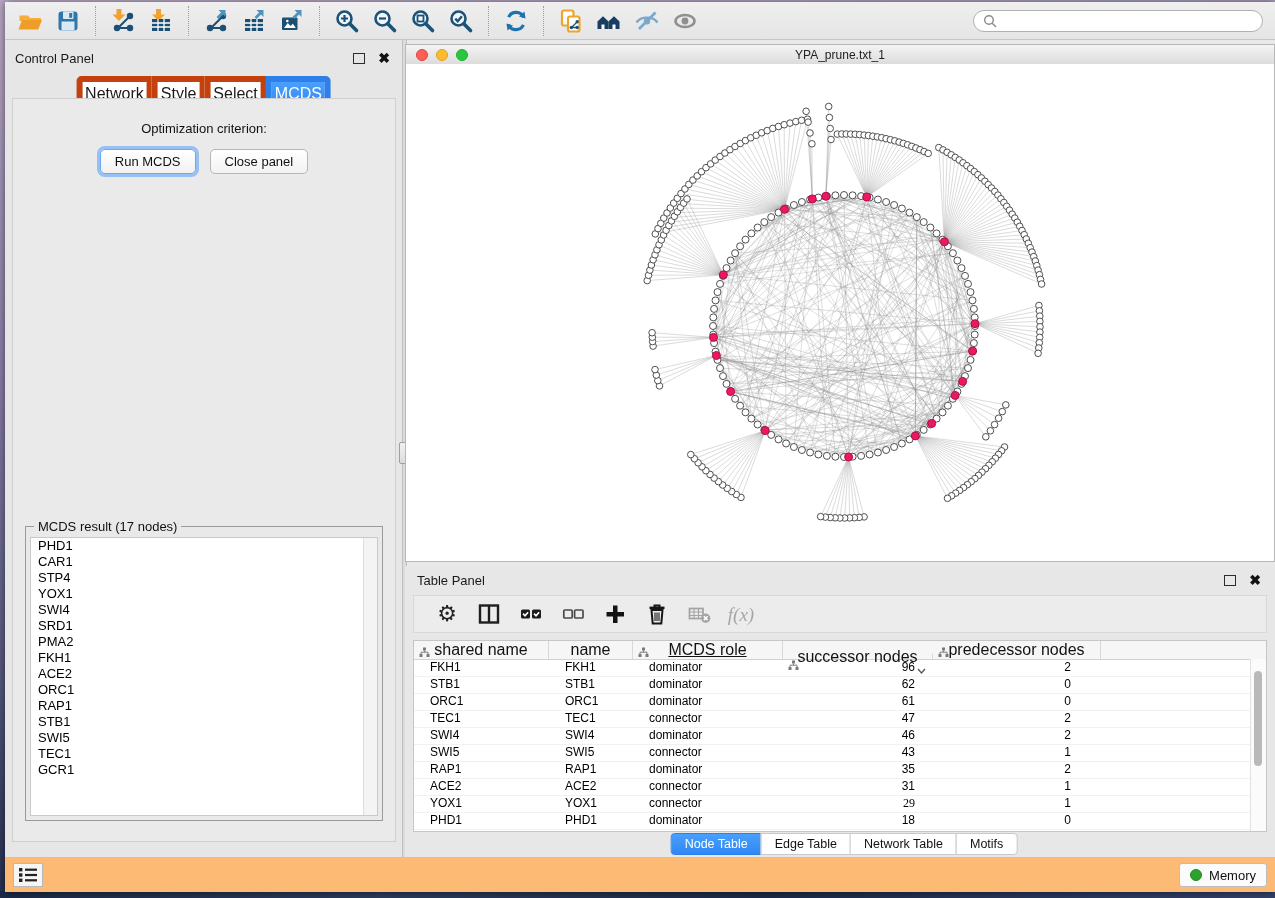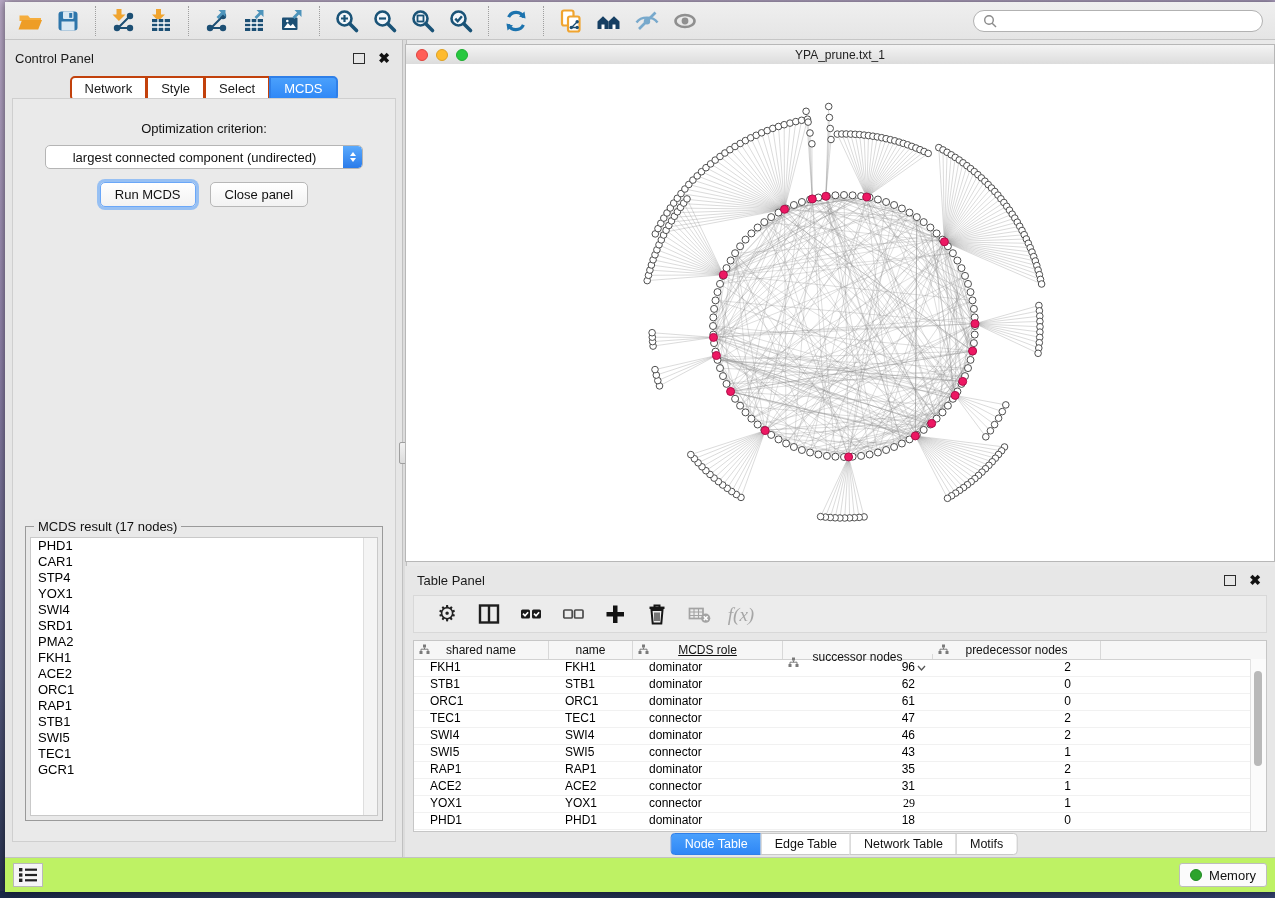--- a/index.html
+++ b/index.html
@@ -23,21 +23,21 @@
   .search input{border:none;outline:none;flex:1;font-size:12px;background:transparent;font-family:"Liberation Sans",sans-serif}
 
   
   .cp{position:absolute;left:0;top:38px;width:397px;height:818px;background:#e6e6e6}
   .cp-header{position:absolute;top:8px;left:10px;right:12px;height:20px;display:flex;align-items:center}
   .panel-title{font-size:13px;color:#1a1a1a}
   .win-btns{margin-left:auto;display:flex;align-items:center;gap:13px}
   .float-icon{width:10px;height:9px;border:1.5px solid #2c2c2c;display:inline-block;background:transparent}
   .close-icon{font-size:14px;font-weight:bold;color:#111;line-height:1}
   .cp-tabs{position:absolute;top:36px;left:50%;transform:translateX(-50%);display:flex}
-  .seg{font-size:13px;padding:3px 13px;background:#fff;border:2px solid #c2410c;margin-left:-1px;color:#1a1a1a;cursor:default;white-space:nowrap}
+  .seg{font-size:16px;padding:3px 3px;background:#fff;border:6px solid #c2410c;margin-left:-1px;color:#1a1a1a;cursor:default;white-space:nowrap}
   .seg:first-child{border-radius:5px 0 0 5px;margin-left:0}
   .seg:last-child{border-radius:0 5px 5px 0}
   .seg.active{background:linear-gradient(#4aa0fc,#2f87f6);border-color:#2f7fe8;color:#fff}
   .cp-content{position:absolute;left:7px;right:6px;top:58px;bottom:16px;background:#eaeaea;border:1px solid #cfcfcf;box-sizing:border-box}
   .opt-label{margin-top:22px;text-align:center;font-size:13px;color:#111}
   .dropdown{margin:9px auto 0;width:318px;height:24px;background:#fff;border:1px solid #b5b5b5;border-radius:5px;
             display:flex;align-items:center;box-sizing:border-box;overflow:hidden}
   .dd-text{flex:1;text-align:center;font-size:13px;color:#111;white-space:nowrap}
   .dd-step{width:19px;align-self:stretch;background:linear-gradient(#5aaafd,#2a7bea);display:flex;flex-direction:column;
            align-items:center;justify-content:center;gap:2px;border-radius:0 4px 4px 0}
@@ -69,38 +69,38 @@
   .net-canvas{position:absolute;top:19px;left:0;right:0;bottom:0;background:#fff;overflow:hidden}
 
   
   .table-panel{position:absolute;left:0;right:0;top:526px;bottom:0;background:#e7e7e7}
   .tp-header{position:absolute;top:5px;left:12px;right:14px;height:18px;display:flex;align-items:center}
   .tp-toolbar{position:absolute;top:29px;left:8px;right:8px;height:38px;background:#ececec;border:1px solid #d8d8d8;
               display:flex;align-items:center;padding-left:12px;box-sizing:border-box}
   .tp-btn{width:42px;height:32px;border:none;background:transparent;display:flex;align-items:center;justify-content:center;padding:0}
   .table{position:absolute;top:74px;left:8px;right:8px;bottom:26px;background:#fff;border:1px solid #c6c6c6;box-sizing:border-box;overflow:hidden}
   .thead{display:flex;height:18px;background:#f6f6f6;border-bottom:1px solid #d2d2d2}
-  .th{position:relative;display:flex;align-items:center;justify-content:center;font-size:12px;color:#111;
+  .th{position:relative;display:flex;align-items:center;justify-content:center;font-size:16px;color:#111;
       border-right:1px solid #d8d8d8;box-sizing:border-box;flex:none;white-space:nowrap}
   .th.filler{flex:1;border-right:none}
   .th .tree{position:absolute;left:5px;top:3px}
   .th .chev{position:absolute;right:6px;top:6px}
   .tr{display:flex;height:16px;border-bottom:1px solid #f1f1f1}
   .td{font-size:12px;line-height:15px;padding-left:16px;box-sizing:border-box;flex:none;white-space:nowrap;overflow:hidden;color:#000}
   .td.num{text-align:right;padding-left:0}
   .tscroll{position:absolute;top:18px;right:0;bottom:0;width:15px;background:#fbfbfb;border-left:1px solid #e2e2e2}
   .tthumb{position:absolute;top:12px;left:3px;width:8px;height:95px;background:#b9b9b9;border-radius:5px}
   .tp-tabs{position:absolute;bottom:3px;left:50%;transform:translateX(-50%);display:flex}
   .ttab{font-size:12.5px;padding:3px 13px;background:#fff;border:1px solid #c9c9c9;margin-left:-1px;color:#111;cursor:default;white-space:nowrap}
   .ttab:first-child{border-radius:4px 0 0 4px;margin-left:8px}
   .ttab:last-child{border-radius:0 4px 4px 0}
   .ttab.active{background:linear-gradient(#4aa0fc,#2f87f6);border-color:#2f7fe8;color:#fff}
 
   
-  .statusbar{position:absolute;left:0;right:0;bottom:0;height:34px;background:#bef264;border-top:1px solid #c2c2c2}
+  .statusbar{position:absolute;left:0;right:0;bottom:0;height:34px;background:#fdba74;border-top:1px solid #c2c2c2}
   .list-btn{position:absolute;left:8px;top:5px;width:30px;height:24px;background:#f5f5f5;border:1px solid #b9b9b9;
             display:flex;align-items:center;justify-content:center;padding:0}
   .mem-btn{position:absolute;right:8px;top:5px;height:24px;padding:0 10px;background:#fbfbfb;border:1px solid #bdbdbd;border-radius:3px;
            display:flex;align-items:center;gap:7px;font-size:13px;color:#111;font-family:"Liberation Sans",sans-serif}
   .mem-dot{width:12px;height:12px;border-radius:50%;background:#2ca32c;border:1px solid #1f8a22;box-sizing:border-box}
 </style>
 </head>
 <body>
 
 <div class="desktop-top"></div>
@@ -298,27 +298,20 @@
       </span>
     </div>
     <div class="cp-tabs">
       <span class="seg">Network</span>
       <span class="seg">Style</span>
       <span class="seg">Select</span>
       <span class="seg active">MCDS</span>
     </div>
     <div class="cp-content">
       <div class="opt-label">Optimization criterion:</div>
-      <div class="dropdown">
-        <span class="dd-text">largest connected component (undirected)</span>
-        <span class="dd-step">
-            <span class="dd-up"></span>
-            <span class="dd-down"></span>
-          </span>
-      </div>
       <div class="btn-row">
         <button class="push focused">Run MCDS</button>
         <button class="push">Close panel</button>
       </div>
       <div class="fieldset">
         <span class="legend">MCDS result (17 nodes)</span>
         <div class="listbox">
           <div>
               <div class="li">PHD1</div>
               <div class="li">CAR1</div>

